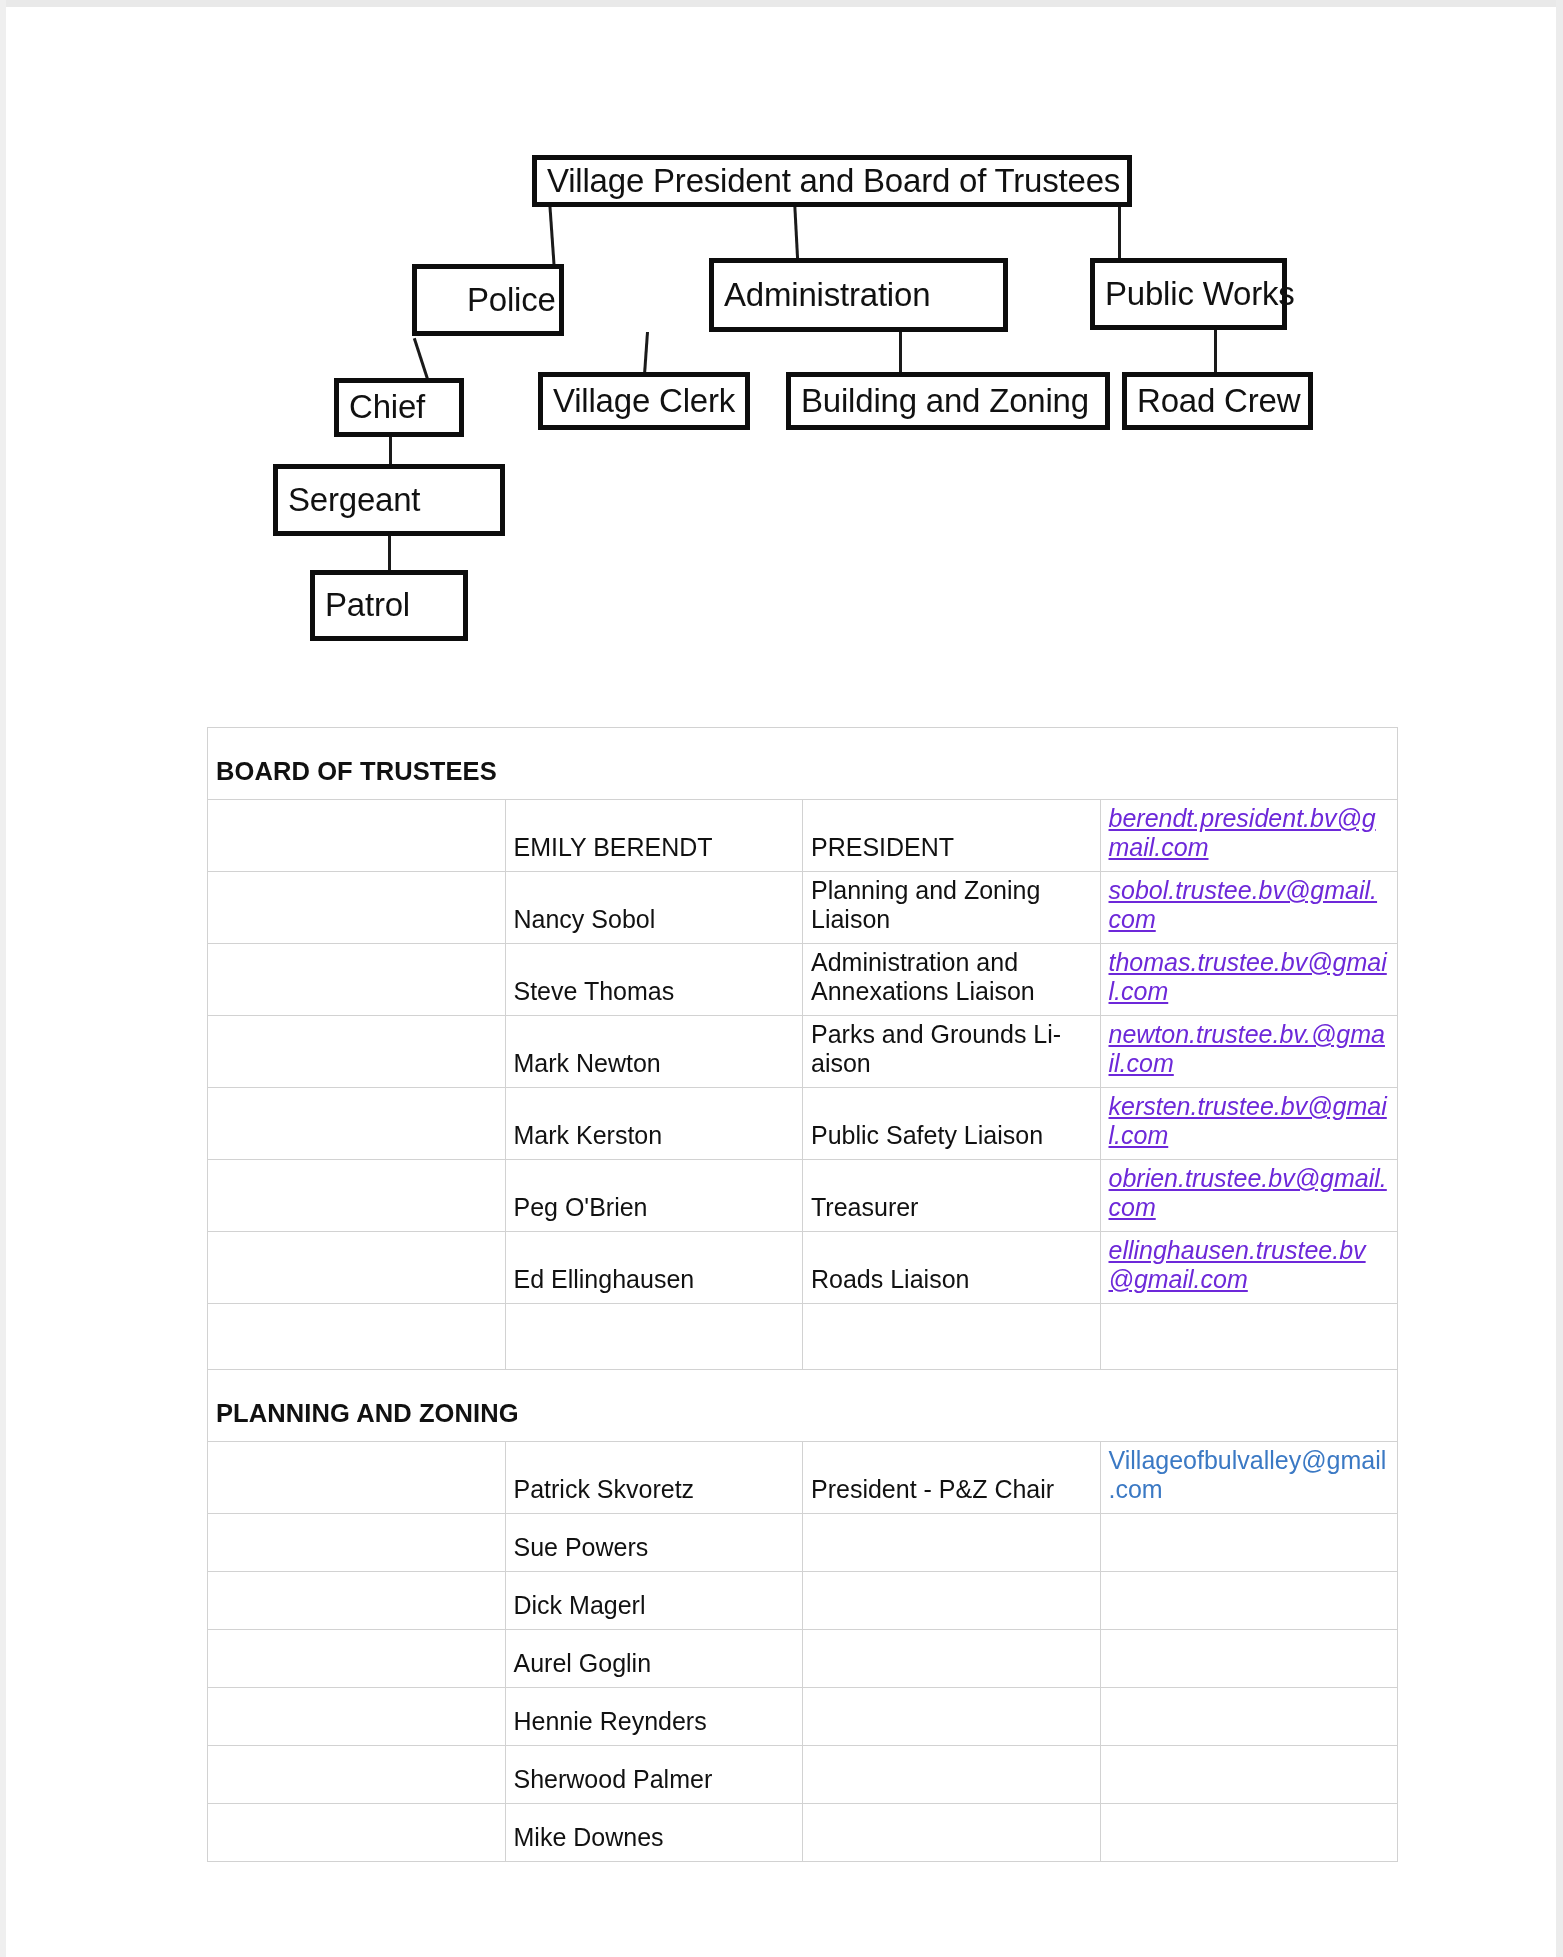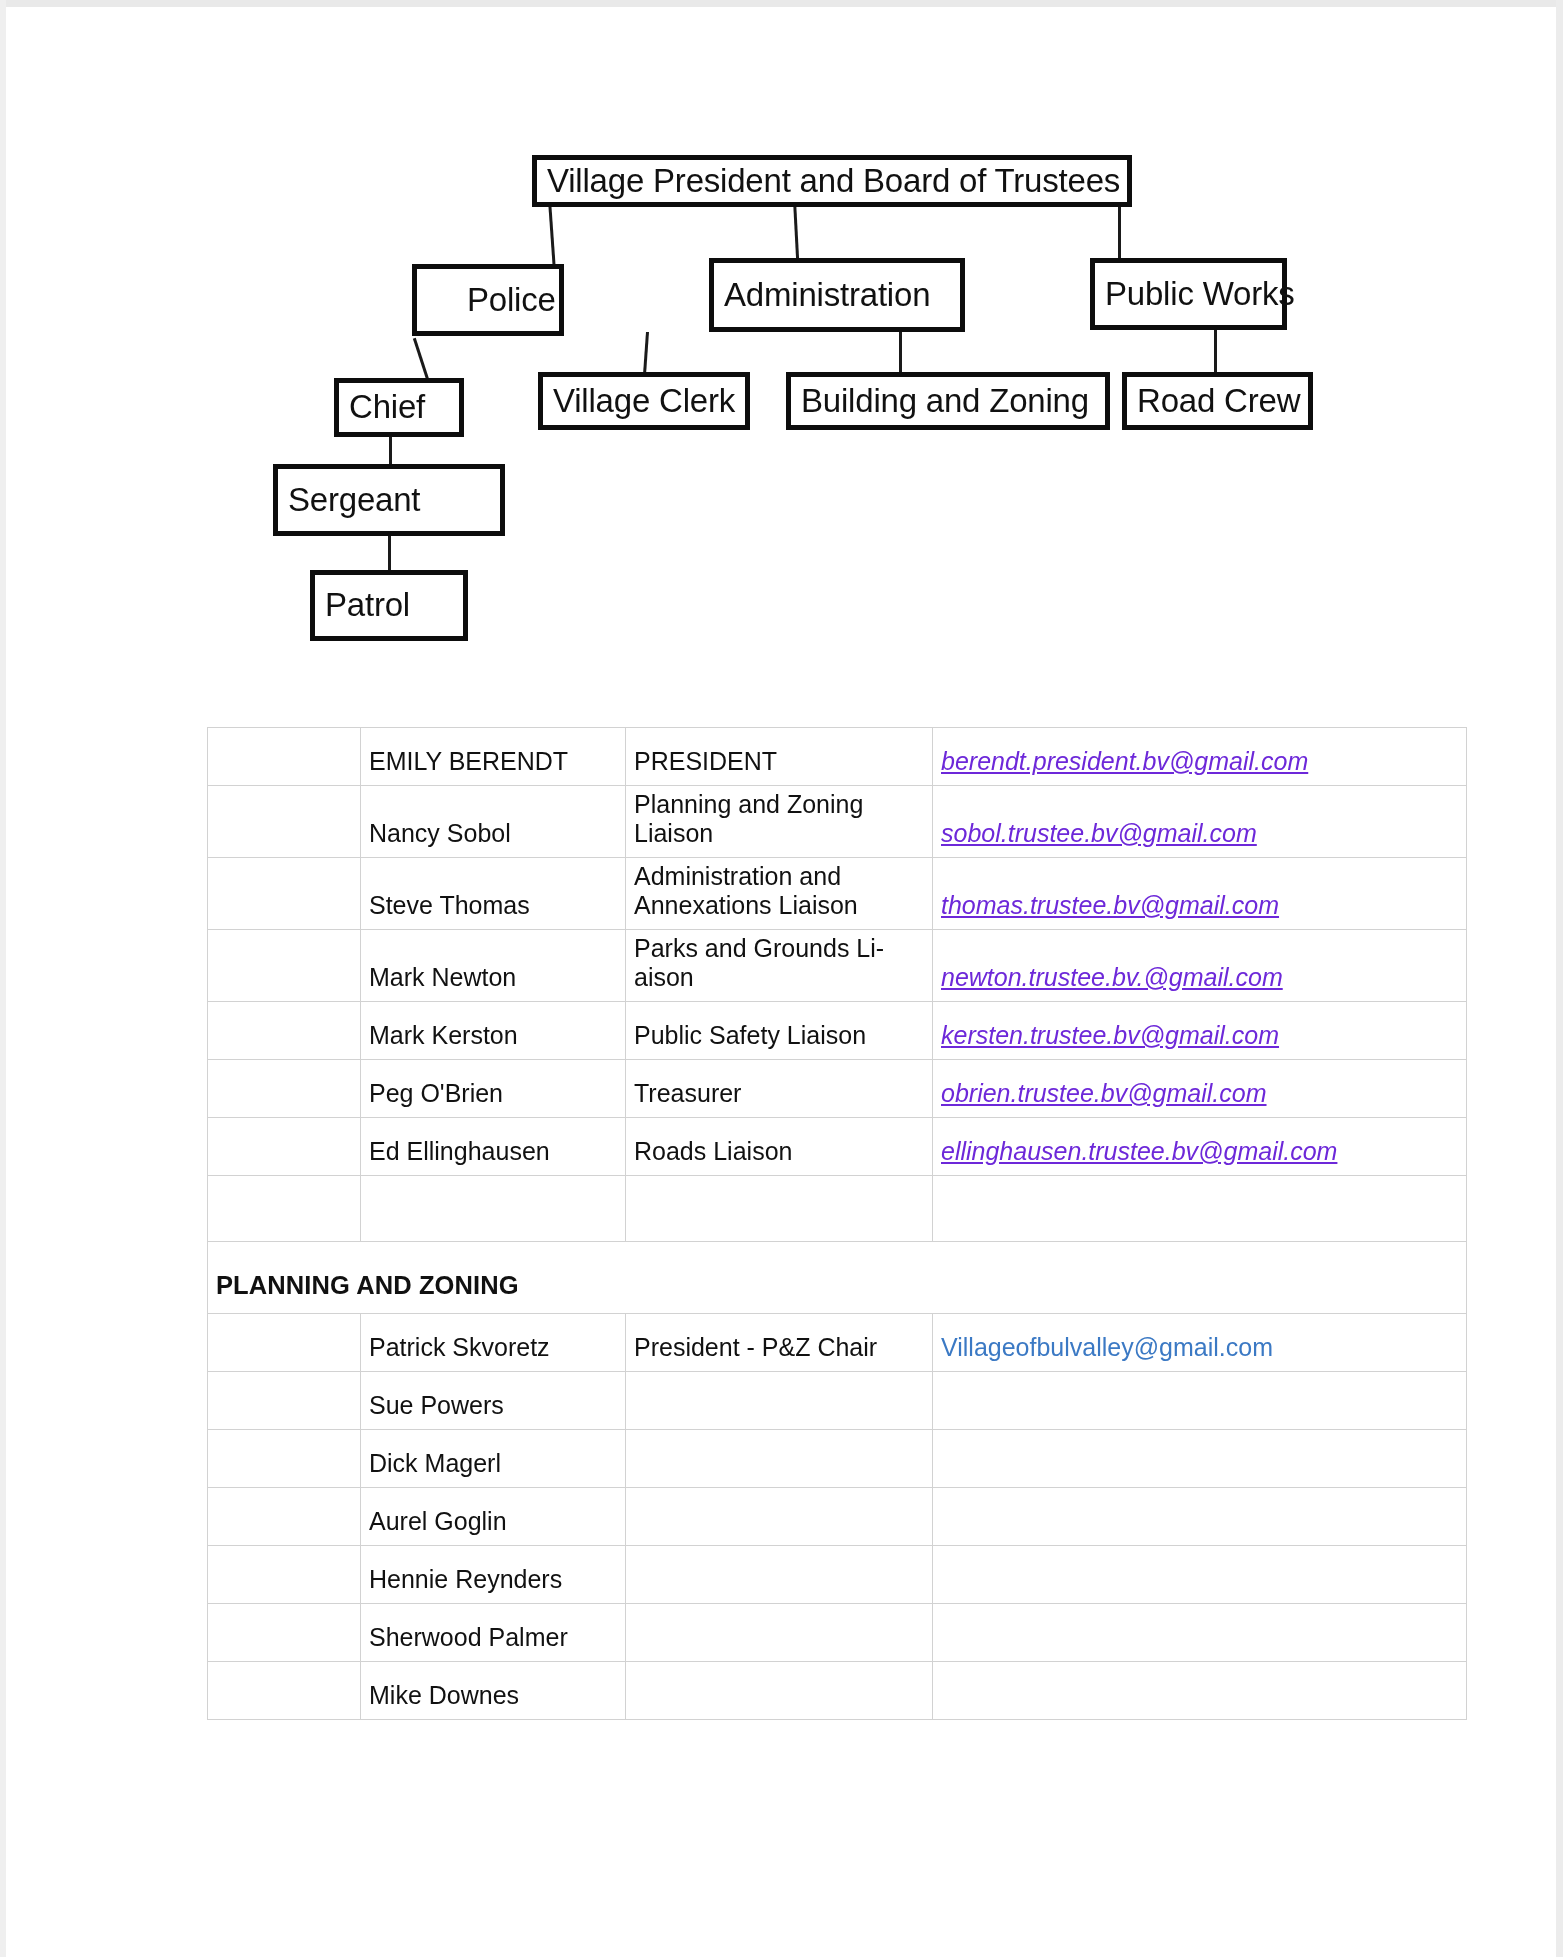--- a/index.html
+++ b/index.html
@@ -145,21 +145,21 @@
     <div class="connector" style="left:388px; top:533px; width:3px; height:38px;"></div>
 
     <div class="node" style="left:532px; top:155px; width:600px; height:52px;">
       <span>Village President and Board of Trustees</span>
     </div>
 
     <div class="node" style="left:412px; top:264px; width:152px; height:72px;padding-left:40px;">
       <span>Police</span>
     </div>
 
-    <div class="node" style="left:709px; top:258px; width:256px; height:74px;">
+    <div class="node" style="left:709px; top:258px; width:299px; height:74px;">
       <span>Administration</span>
     </div>
 
     <div class="node" style="left:1090px; top:258px; width:197px; height:72px;">
       <span>Public Works</span>
     </div>
 
     <div class="node" style="left:334px; top:378px; width:130px; height:59px;">
       <span>Chief</span>
     </div>
@@ -181,20 +181,23 @@
     </div>
 
     <div class="node" style="left:310px; top:570px; width:158px; height:71px;">
       <span>Patrol</span>
     </div>
   </div>
 
   <table id="roster">
     <tbody>
 
+      <tr class="section-row r-section">
+        <td class="c0" colspan="4">BOARD OF TRUSTEES</td>
+      </tr>
 
       <tr class="r-std">
         <td class="c0"></td>
         <td class="c1">EMILY BERENDT</td>
         <td class="c2">PRESIDENT</td>
         <td class="c3"><span class="mail">berendt.president.bv@gmail.com</span></td>
       </tr>
 
       <tr class="r-tall">
         <td class="c0"></td>

